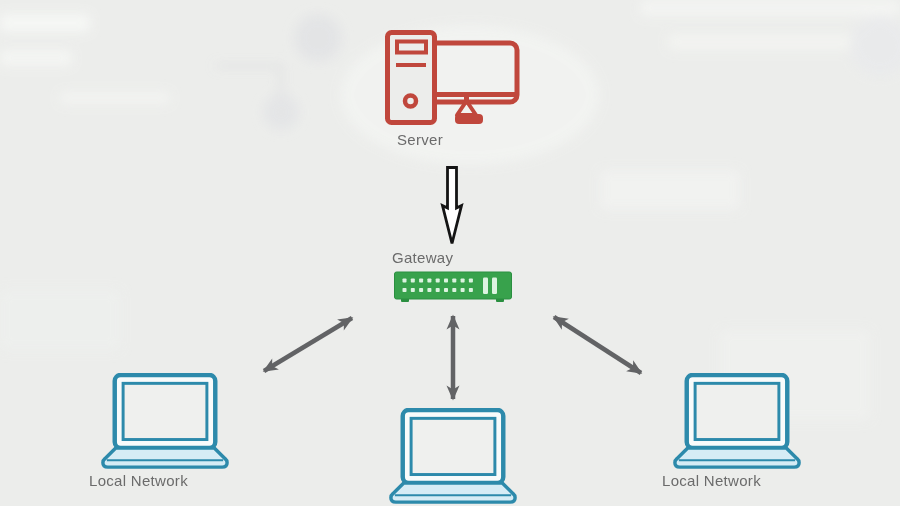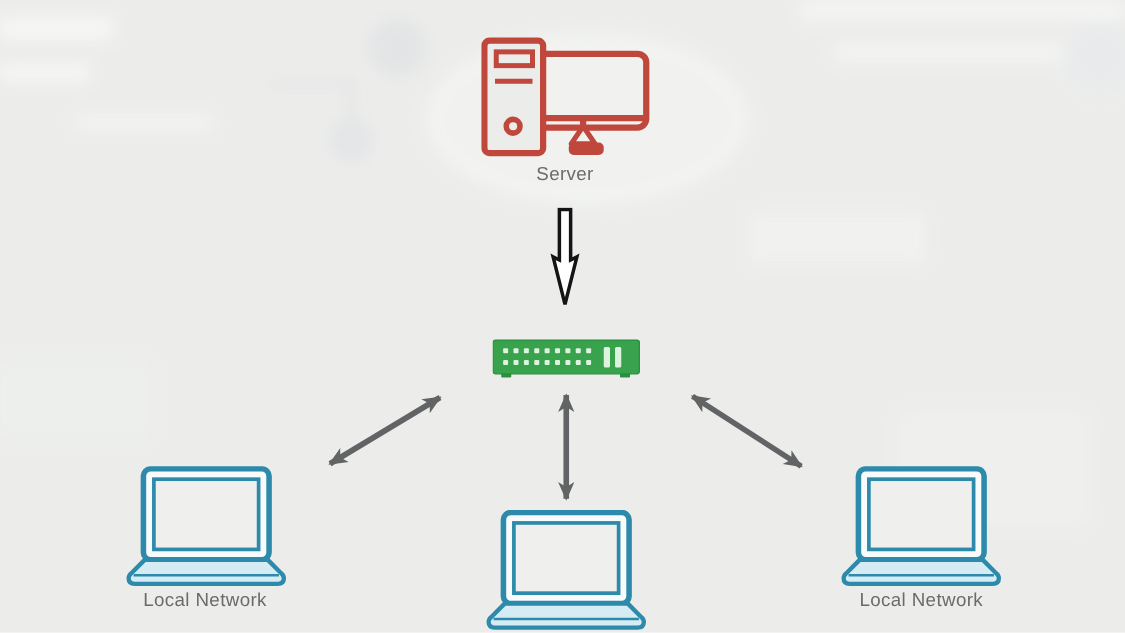--- a/index.html
+++ b/index.html
@@ -3,21 +3,21 @@
 <meta charset="utf-8">
 <style>
   html,body { margin:0; padding:0; }
   .canvas {
     position:relative; width:900px; height:506px; overflow:hidden;
     background: var(--background, #ecedeb);
     font-family:"Liberation Sans", sans-serif;
   }
   .abs { position:absolute; }
   .node-label {
-    position:absolute; text-align:center;
+    position:absolute; 
     color: var(--label_gray, #6b6b6b);
     font-size:15px; letter-spacing:.3px; line-height:18px;
     user-select:none;
   }
   
   .srv-stroke { stroke: var(--server_red); fill:none; }
   .srv-fill   { fill: var(--server_red); }
   .srv-bgfill { fill: var(--background); stroke: var(--server_red); }
   .gw-body    { fill: var(--gateway_green); stroke: var(--gateway_dark); stroke-width:1; }
   .gw-port    { fill: var(--gateway_ports); }
@@ -71,20 +71,21 @@
     <rect class="srv-stroke" x="12" y="15.5" width="29" height="11" stroke-width="4"></rect>
     <line class="srv-stroke" x1="11" y1="39" x2="41" y2="39" stroke-width="4"></line>
     <circle class="srv-stroke" cx="25.5" cy="75" r="5.5" stroke-width="4.5"></circle>
   </svg>
   <div class="node-label" style="left:397px;top:131px;width:110px">Server</div>
 
   <svg class="abs" style="left:437px;top:166px" width="30" height="80" viewBox="0 0 30 80">
     <path class="blk-arrow" stroke-width="2.8" stroke-linejoin="miter" d="M10.5,1.5 H19.5 V42 L24.5,39.5 L15,77.5 L5.5,39.5 L10.5,42 Z"></path>
   </svg>
 
+  <div class="node-label" style="left:392px;top:249px;width:120px">Gateway</div>
   <svg class="abs" style="left:394px;top:271px" width="118" height="33" viewBox="0 0 118 33">
     <rect class="gw-foot" x="7" y="26" width="8" height="5" rx="1"></rect>
     <rect class="gw-foot" x="102" y="26" width="8" height="5" rx="1"></rect>
     <rect class="gw-body" x="0.5" y="1" width="117" height="27" rx="2"></rect>
     <g class="gw-port">
       <rect x="8.5" y="7.5" width="4" height="4" rx="0.8"></rect>
         <rect x="16.8" y="7.5" width="4" height="4" rx="0.8"></rect>
       <rect x="25.1" y="7.5" width="4" height="4" rx="0.8"></rect>
         <rect x="33.4" y="7.5" width="4" height="4" rx="0.8"></rect>
       <rect x="41.7" y="7.5" width="4" height="4" rx="0.8"></rect>

